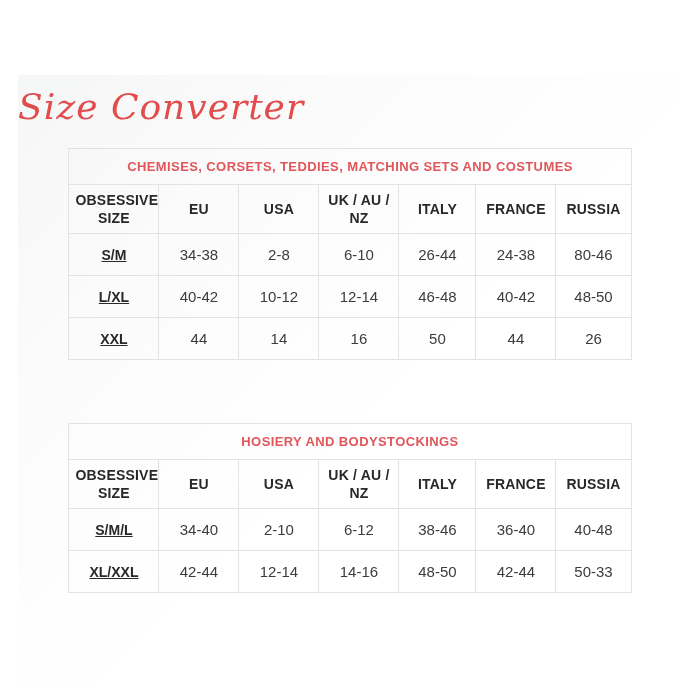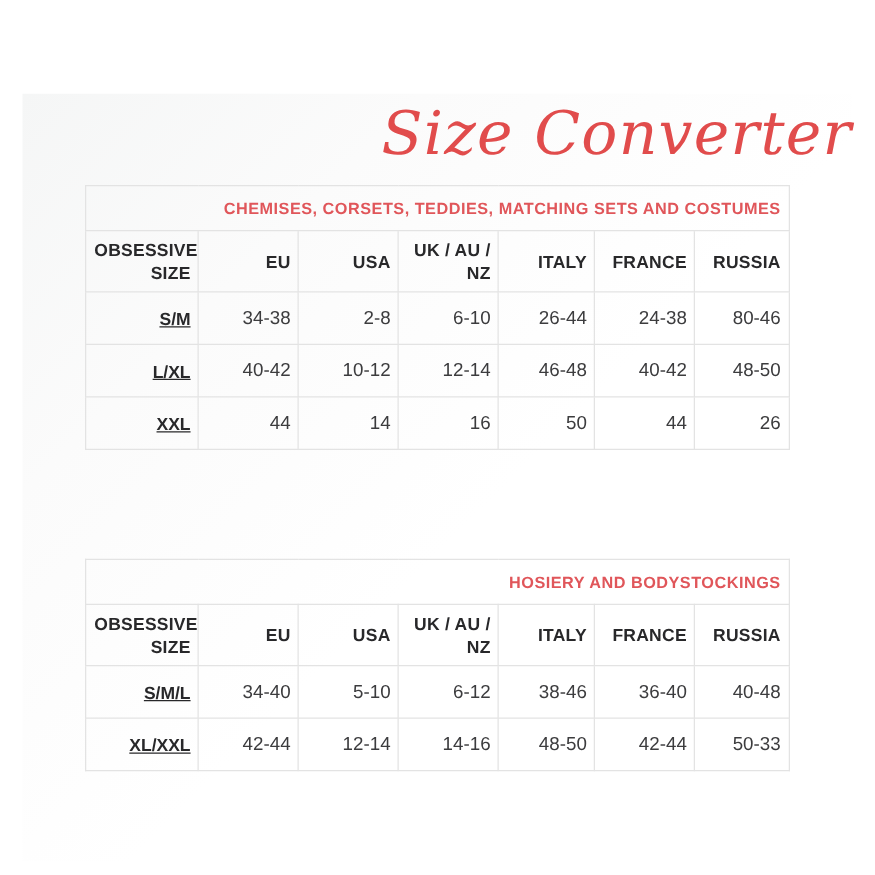--- a/index.html
+++ b/index.html
@@ -19,46 +19,46 @@
     position: absolute;
     left: 18px;
     top: 75px;
     width: 664px;
     height: 614px;
     background: linear-gradient(135deg, var(--panel-tint, #f5f6f6) 0%, #fbfbfb 25%, #ffffff 55%);
   }
   .title {
     margin: 0;
     padding-top: 10px;
-    text-align: right;
+    text-align: left;
     font-family: "DejaVu Serif", serif;
     font-style: italic;
     font-weight: normal;
-    font-size: 48px;
+    font-size: 36px;
     line-height: 44px;
     letter-spacing: 1px;
     color: var(--title-color, #e14c4c);
   }
   .tables {
     margin-top: 19px;
   }
   table.size-table {
     border-collapse: collapse;
     table-layout: fixed;
     width: 562px;
     margin: 0 auto;
     background: transparent;
   }
   table.size-table + table.size-table {
-    margin-top: 87px;
+    margin-top: 63px;
   }
   table.size-table th,
   table.size-table td {
     border: 1px solid var(--border-color, #e3e3e3);
-    text-align: right;
+    text-align: center;
     vertical-align: middle;
     padding: 0 6px;
     box-sizing: border-box;
   }
   th.caption {
     height: 36px;
     font-size: 13px;
     font-weight: bold;
     letter-spacing: 0.4px;
     color: var(--caption-color, #e0565a);
@@ -167,21 +167,21 @@
               <th>UK / AU / NZ</th>
               <th>ITALY</th>
               <th>FRANCE</th>
               <th>RUSSIA</th>
             </tr>
     </thead>
     <tbody>
             <tr>
               <td>S/M/L</td>
               <td>34-40</td>
-              <td>5-10</td>
+              <td>2-10</td>
               <td>6-12</td>
               <td>38-46</td>
               <td>36-40</td>
               <td>40-48</td>
             </tr>
             <tr>
               <td>XL/XXL</td>
               <td>42-44</td>
               <td>12-14</td>
               <td>14-16</td>

